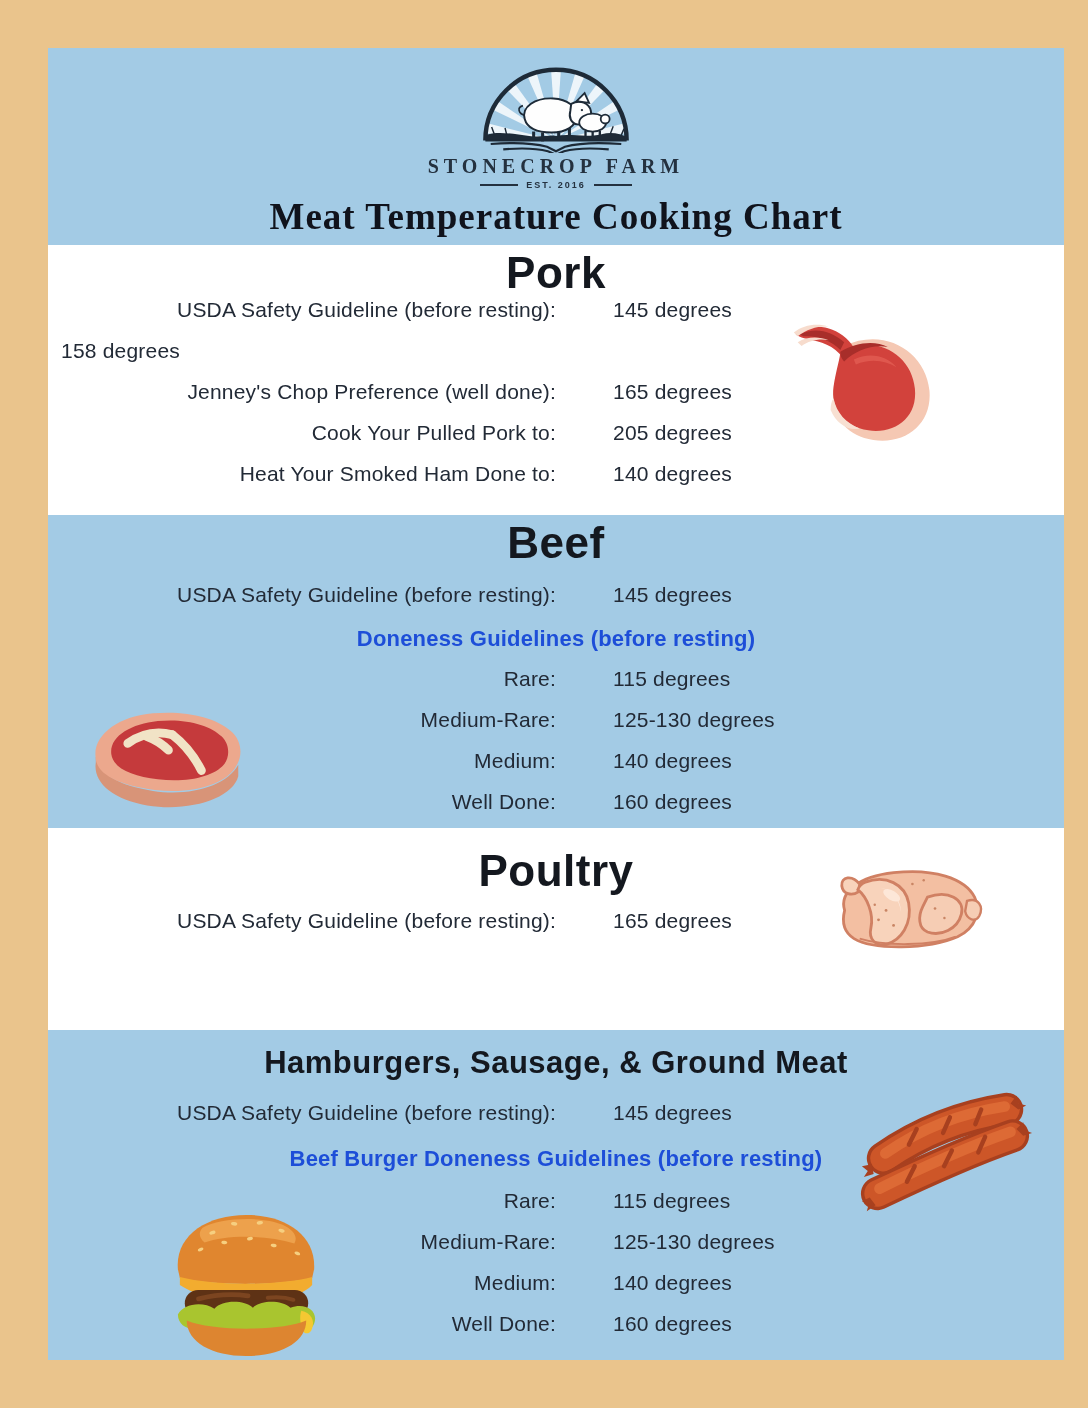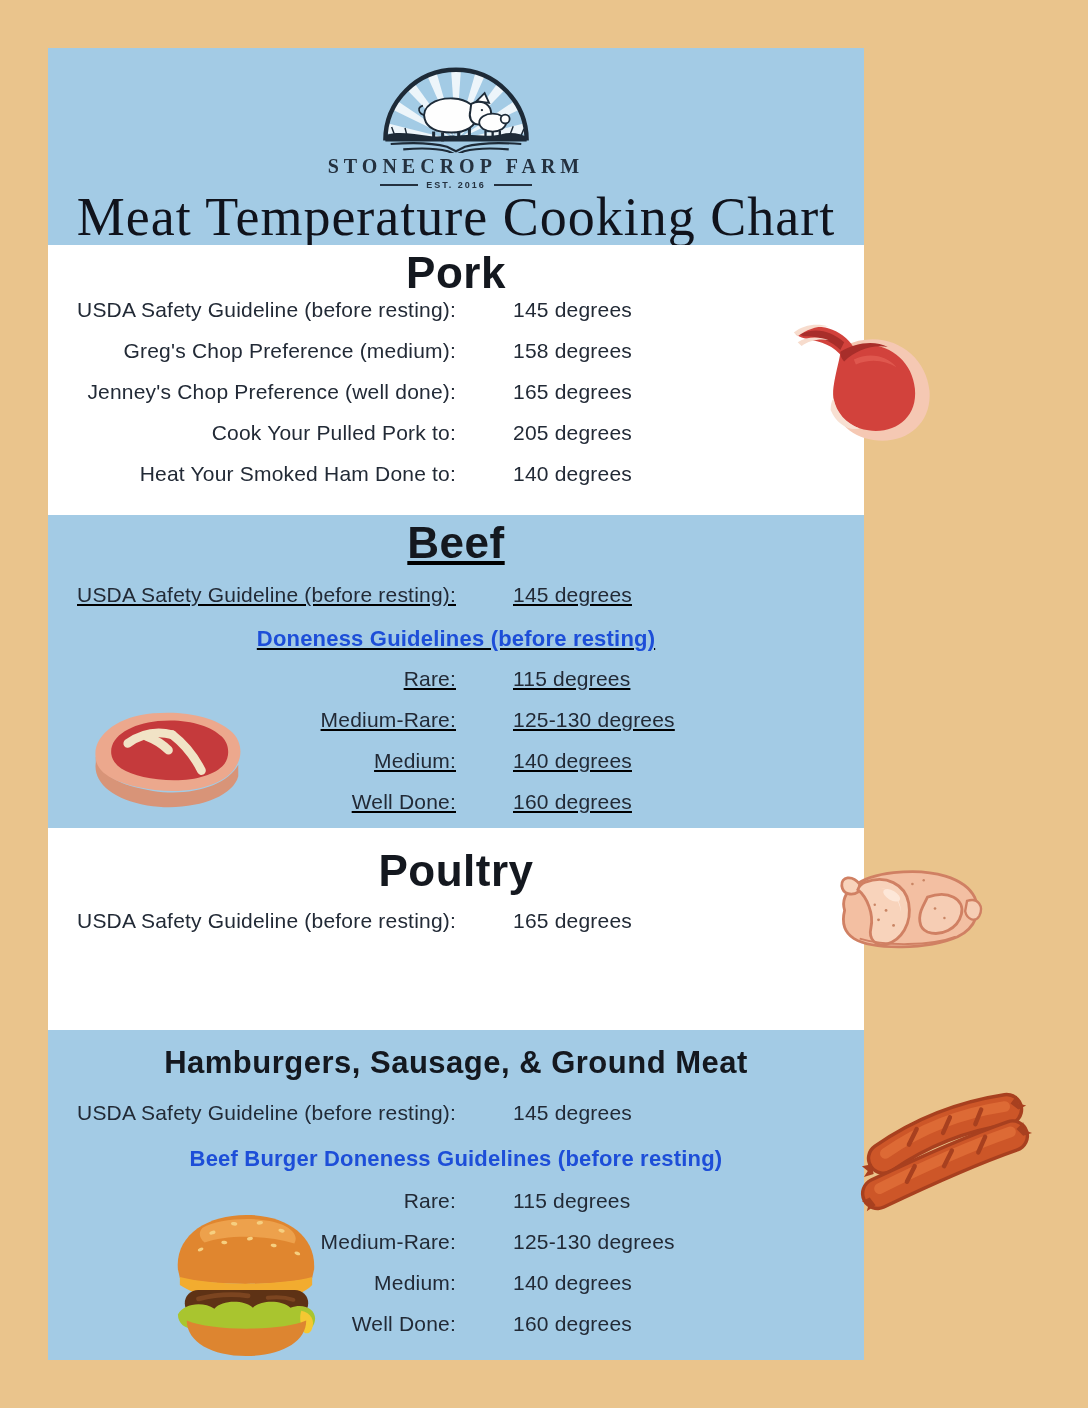--- a/index.html
+++ b/index.html
@@ -8,21 +8,21 @@
 
   .page {
     position: relative;
     width: 1088px; height: 1408px;
     background: #eac48c;
     padding: 48px;
     overflow: hidden;
   }
   .panel {
     position: relative;
-    width: 816px; height: 1312px;
+    width: 1016px; height: 1312px;
     background: #a3cbe5;
   }
 
   
   .header { height: 197px; text-align: center; padding-top: 12px; }
   .logo { display: flex; flex-direction: column; align-items: center; }
   .logo svg { display: block; }
   .logo-name {
     font-family: "Liberation Serif", serif;
     font-size: 20px; font-weight: 700; letter-spacing: 5px;
@@ -31,30 +31,30 @@
   .logo-est {
     display: flex; align-items: center; gap: 8px;
     margin-top: 2px;
   }
   .logo-est .est-dash { width: 38px; height: 2px; background: #24313f; }
   .logo-est .est-text {
     font-size: 9px; letter-spacing: 2px; color: #24313f; font-weight: 700;
   }
   .title {
     font-family: "Liberation Serif", serif;
-    font-weight: 400; font-size: 54px; line-height: 44px;
+    font-weight: 700; font-size: 37px; line-height: 44px;
     color: #10131c; letter-spacing: 1px; margin: 5px 0 0 0;
   }
 
   
   .section { position: relative; width: 100%; }
   .section.white { background: #ffffff; }
   .section.blue  { background: #a3cbe5; }
   .sec-pork    { height: 270px; padding-top: 7px; }
-  .sec-beef    { height: 313px; padding-top: 7px; text-decoration: underline; }
+  .sec-beef    { height: 313px; padding-top: 7px; }
   .sec-poultry { height: 202px; padding-top: 22px; }
   .sec-ground  { height: 330px; padding-top: 12px; }
 
   .sec-h {
     margin: 0; text-align: center;
     font-size: 44px; line-height: 42px; font-weight: 600;
     color: #14181f; letter-spacing: 0.5px;
   }
   .sec-ground .sec-h { font-size: 31px; }
 
@@ -161,21 +161,20 @@
     </div>
 
     <div class="section white sec-pork">
       <h2 class="sec-h">Pork</h2>
       <div class="rows">
         <div class="t-row">
           <span class="lbl">USDA Safety Guideline (before resting):</span>
           <span class="val">145 degrees</span>
         </div>
         <div class="t-row">
-          <span class="lbl">Greg's Chop Preference (medium):</span>
           <span class="val">158 degrees</span>
         </div>
         <div class="t-row">
           <span class="lbl">Jenney's Chop Preference (well done):</span>
           <span class="val">165 degrees</span>
         </div>
         <div class="t-row">
           <span class="lbl">Cook Your Pulled Pork to:</span>
           <span class="val">205 degrees</span>
         </div>

